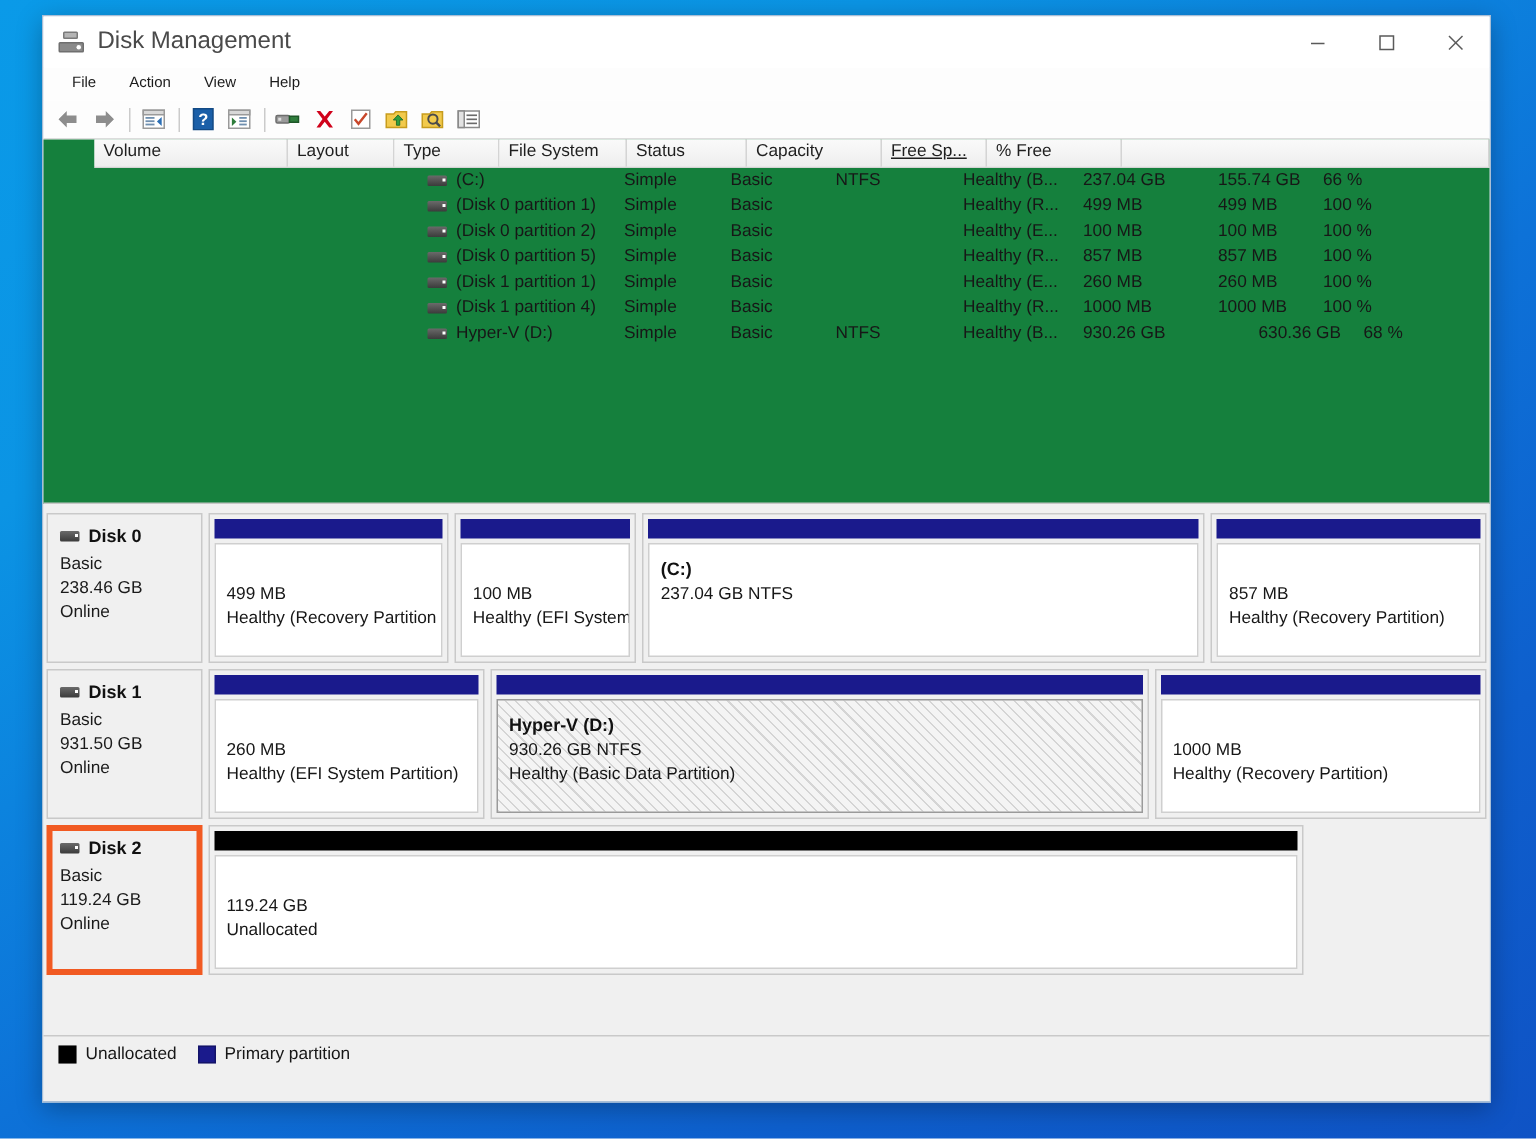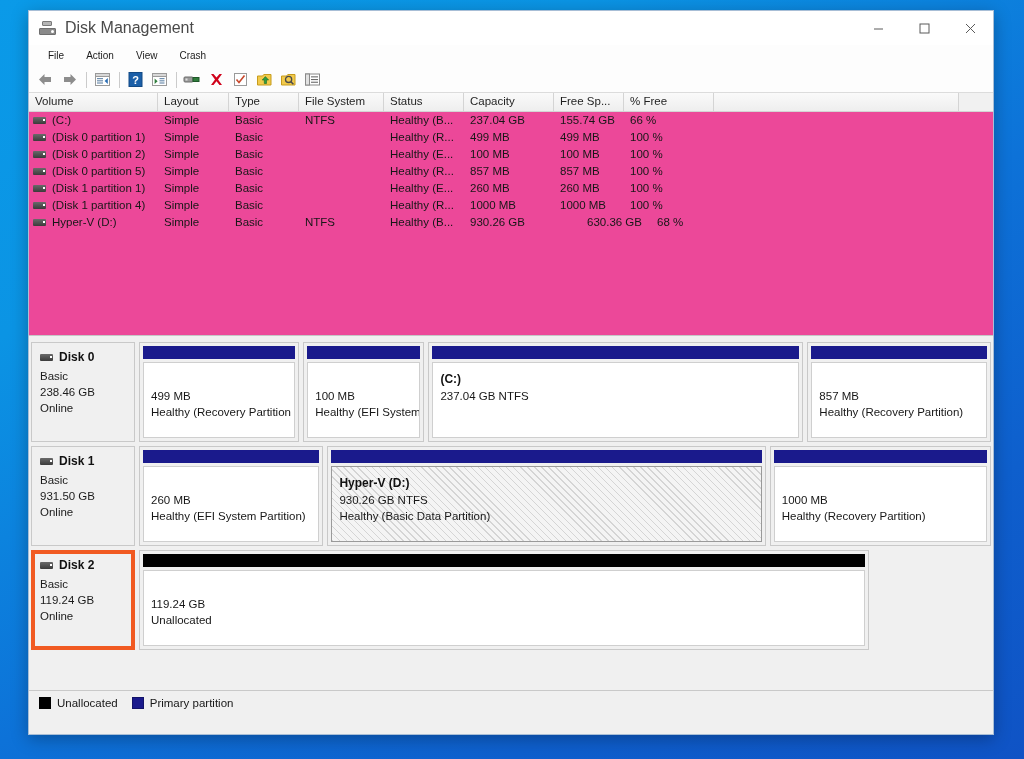--- a/index.html
+++ b/index.html
@@ -109,25 +109,26 @@
   .tb-sep {
     width: 1px; height: 16px;
     background: #cbcbcb;
     margin: 0 4px;
   }
 
   
   #vol-panel {
     flex: 0 0 auto;
     height: 243px;
-    background: #ec4899;
+    background: #15803d;
     border-bottom: 1px solid #c6c6c6;
     display: flex;
     flex-direction: column;
     position: relative;
+    align-items: flex-end;
   }
   #vol-header {
     display: flex;
     height: 19px;
     background: #f1f1f1;
     border-bottom: 1px solid #d4d4d4;
     flex: 0 0 auto;
   }
   .vh {
     font-size: 11.5px;
@@ -319,21 +320,21 @@
             <line x1="10" y1="1" x2="1" y2="10" stroke="currentColor" stroke-width="1"></line>
           </svg>
       </div>
     </div>
   </div>
 
   <div id="menubar">
     <div class="menu-item">File</div>
     <div class="menu-item">Action</div>
     <div class="menu-item">View</div>
-    <div class="menu-item">Crash</div>
+    <div class="menu-item">Help</div>
   </div>
 
   <div id="toolbar">
     <div class="tb-btn">
       <svg width="17" height="15" viewBox="0 0 17 15">
           <path d="M7.5 2 L2 7.5 L7.5 13 L7.5 10 L14 10 L14 5 L7.5 5 Z" fill="#8d8d8d"></path>
         </svg>
     </div>
     <div class="tb-btn">
       <svg width="17" height="15" viewBox="0 0 17 15">
@@ -412,21 +413,21 @@
   </div>
 
   <div id="vol-panel">
     <div id="vol-header">
         <div class="vh" style="width: 129px;">Volume</div>
         <div class="vh" style="width: 71px;">Layout</div>
         <div class="vh" style="width: 70px;">Type</div>
         <div class="vh" style="width: 85px;">File System</div>
         <div class="vh" style="width: 80px;">Status</div>
         <div class="vh" style="width: 90px;">Capacity</div>
-        <div class="vh" style="width: 70px;">Free Sp...</div>
+        <div class="vh" style="width: 70px; text-decoration: underline;">Free Sp...</div>
         <div class="vh" style="width: 90px;">% Free</div>
         <div class="vh" style="width: 245px;"></div>
       </div>
     <div id="vol-rows">
         <div class="vrow">
           <div class="vcell vol-name" style="width: 129px;">
             <span class="drive-glyph"></span>
             <span>(C:)</span>
           </div>
           <div class="vcell" style="width: 71px;">Simple</div>

